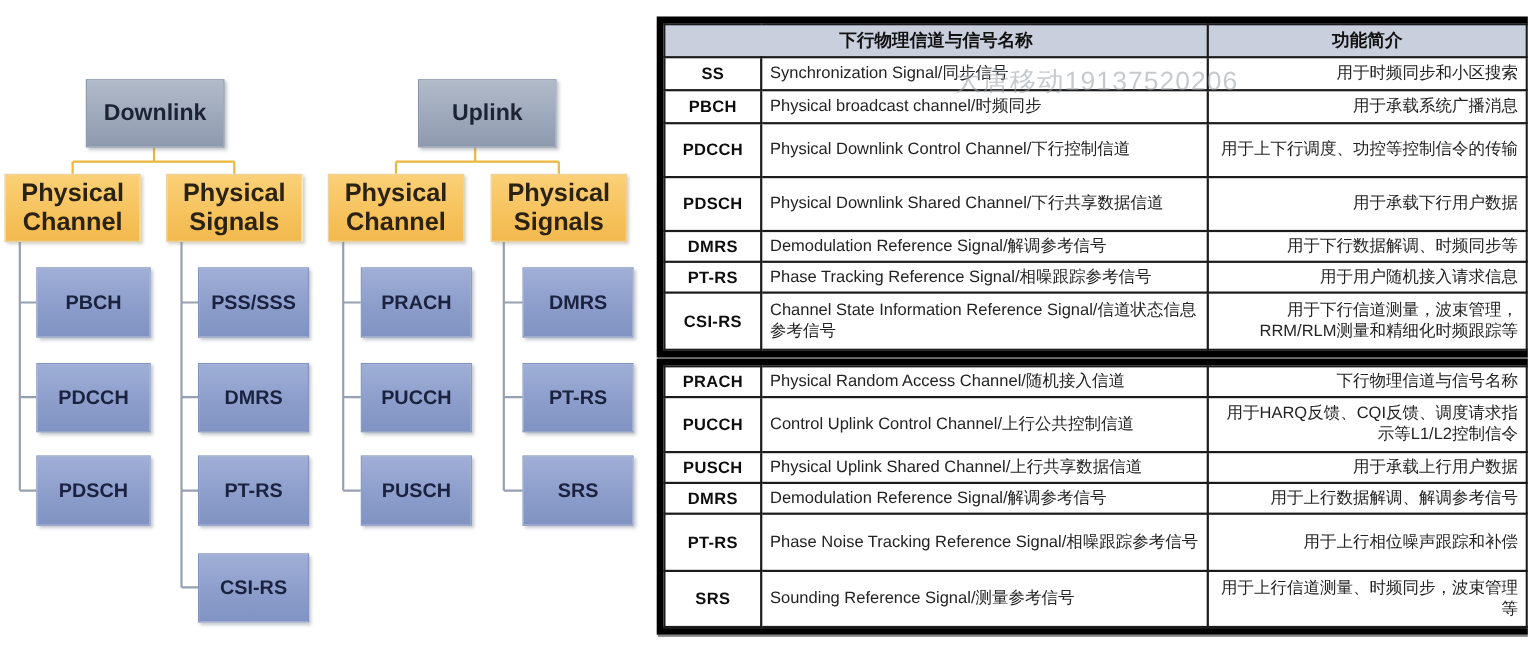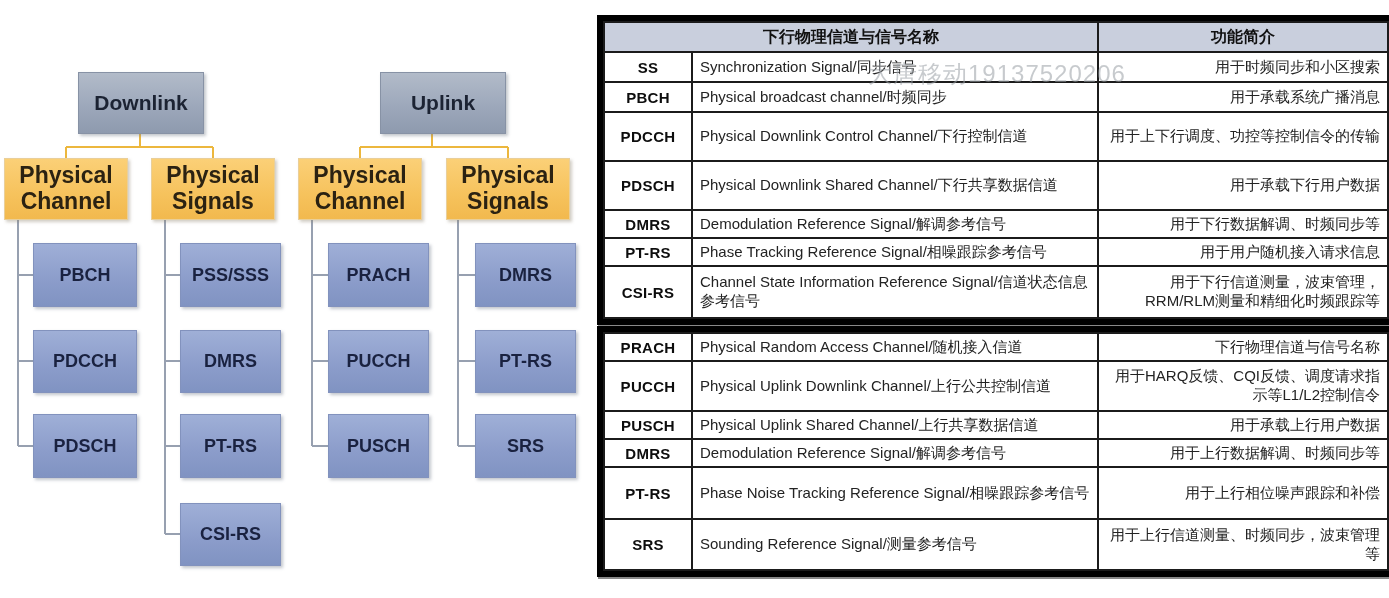--- a/index.html
+++ b/index.html
@@ -154,32 +154,32 @@
           <col style="width:290px">
         </colgroup>
       <tbody>
       <tr style="height:28px">
         <td class="abbr">PRACH</td>
         <td class="fname">Physical Random Access Channel/随机接入信道</td>
         <td class="func">下行物理信道与信号名称</td>
       </tr>
       <tr style="height:50px">
         <td class="abbr">PUCCH</td>
-        <td class="fname">Physical Uplink Downlink Channel/上行公共控制信道</td>
+        <td class="fname">Control Uplink Control Channel/上行公共控制信道</td>
         <td class="func">用于HARQ反馈、CQI反馈、调度请求指示等L1/L2控制信令</td>
       </tr>
       <tr style="height:28px">
         <td class="abbr">PUSCH</td>
         <td class="fname">Physical Uplink Shared Channel/上行共享数据信道</td>
         <td class="func">用于承载上行用户数据</td>
       </tr>
       <tr style="height:28px">
         <td class="abbr">DMRS</td>
         <td class="fname">Demodulation Reference Signal/解调参考信号</td>
-        <td class="func">用于上行数据解调、时频同步等</td>
+        <td class="func">用于上行数据解调、解调参考信号</td>
       </tr>
       <tr style="height:52px">
         <td class="abbr">PT-RS</td>
         <td class="fname">Phase Noise Tracking Reference Signal/相噪跟踪参考信号</td>
         <td class="func">用于上行相位噪声跟踪和补偿</td>
       </tr>
       <tr style="height:51px">
         <td class="abbr">SRS</td>
         <td class="fname">Sounding Reference Signal/测量参考信号</td>
         <td class="func">用于上行信道测量、时频同步，波束管理等</td>

